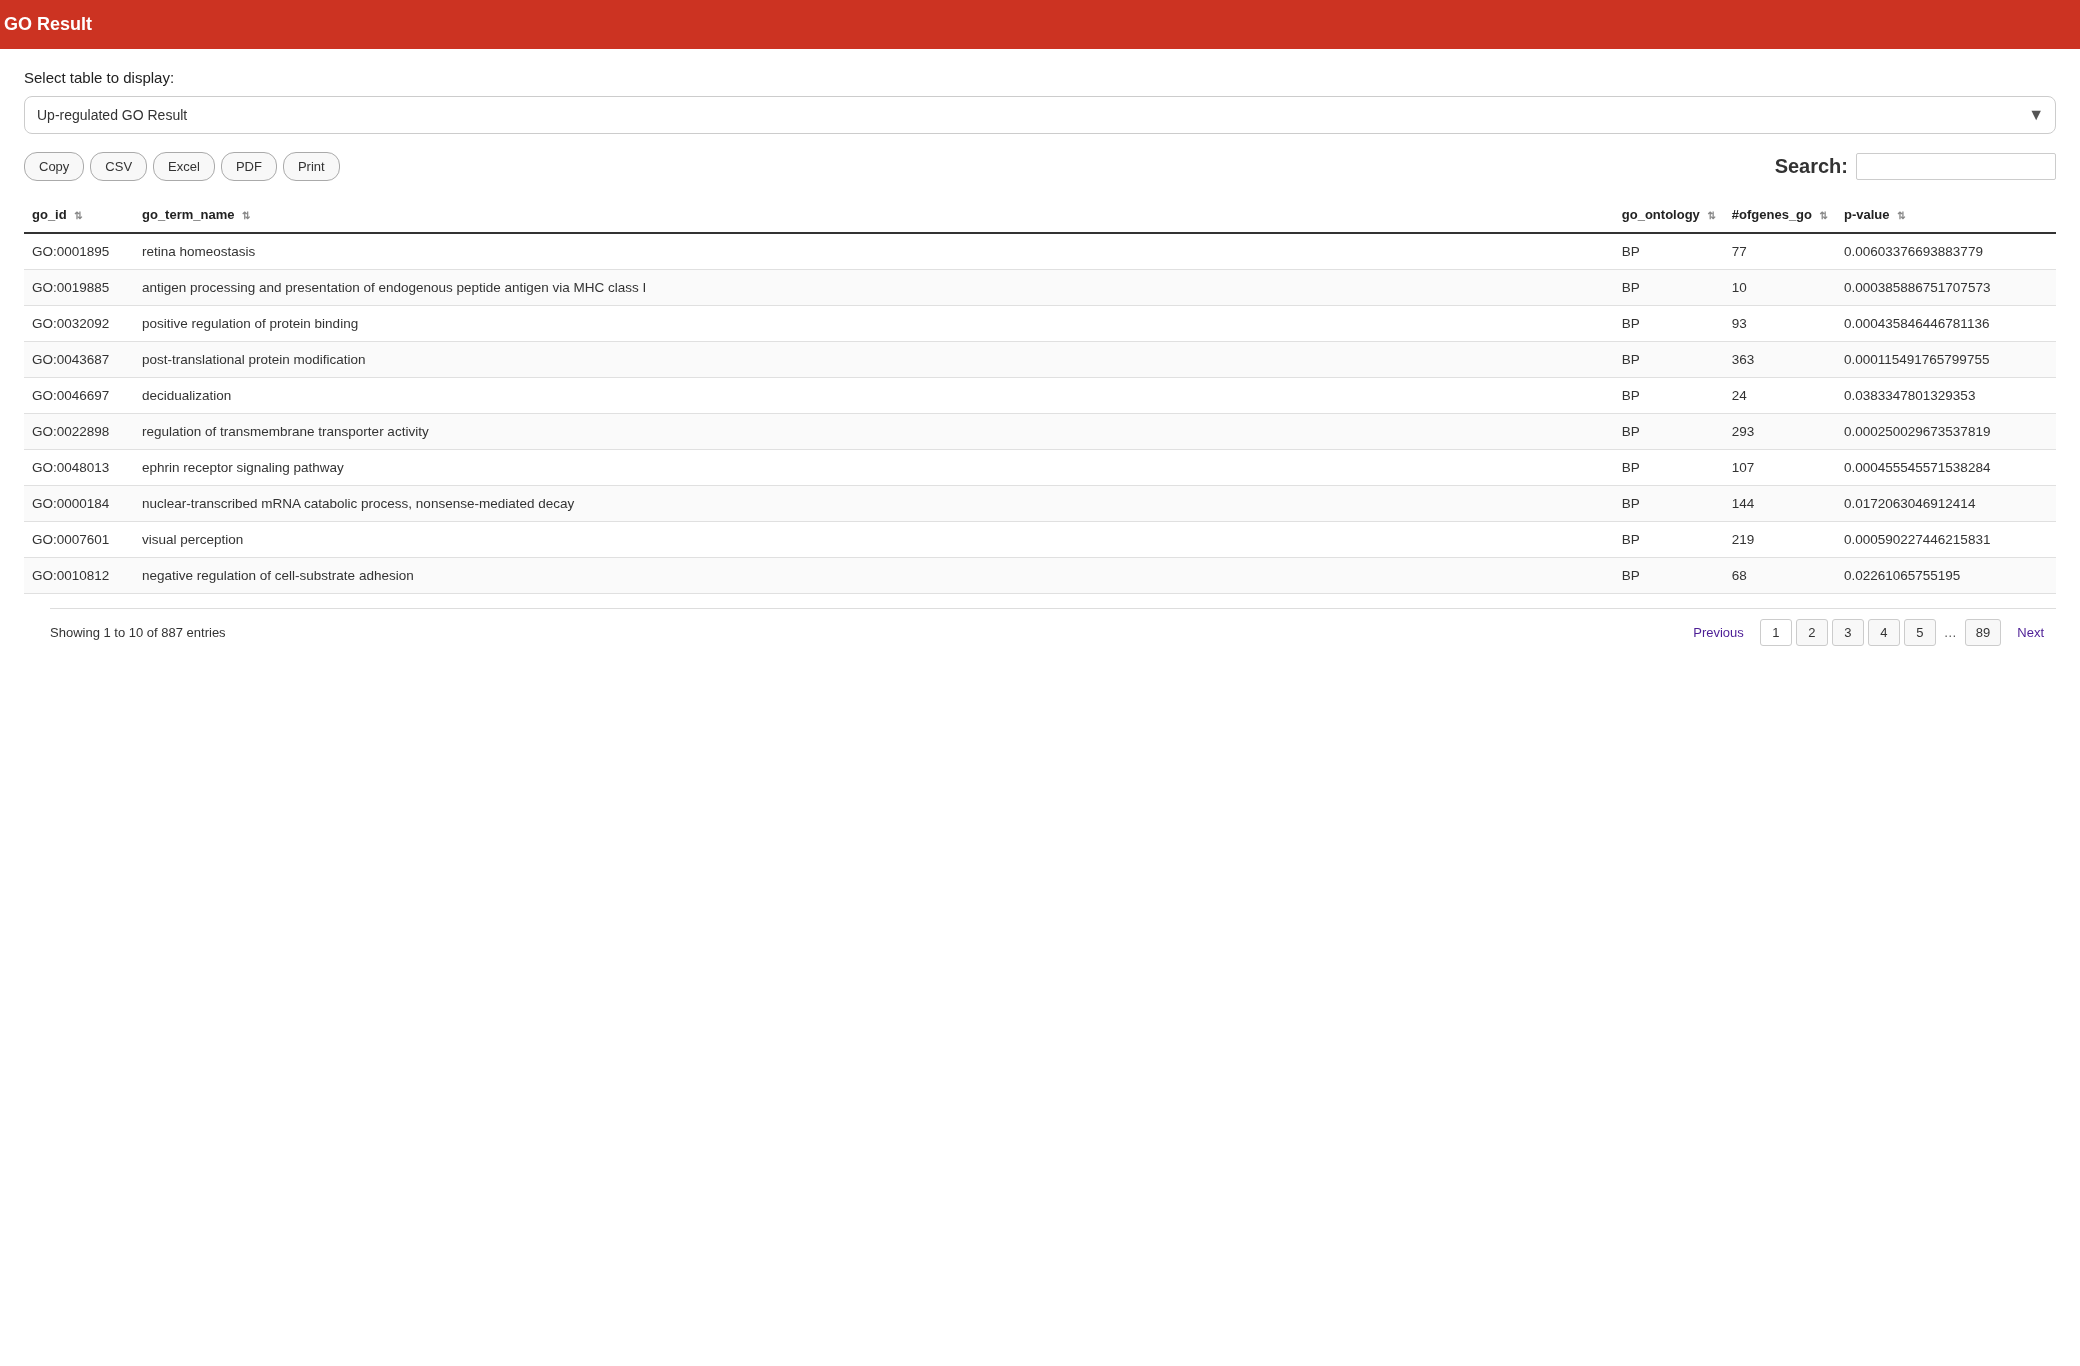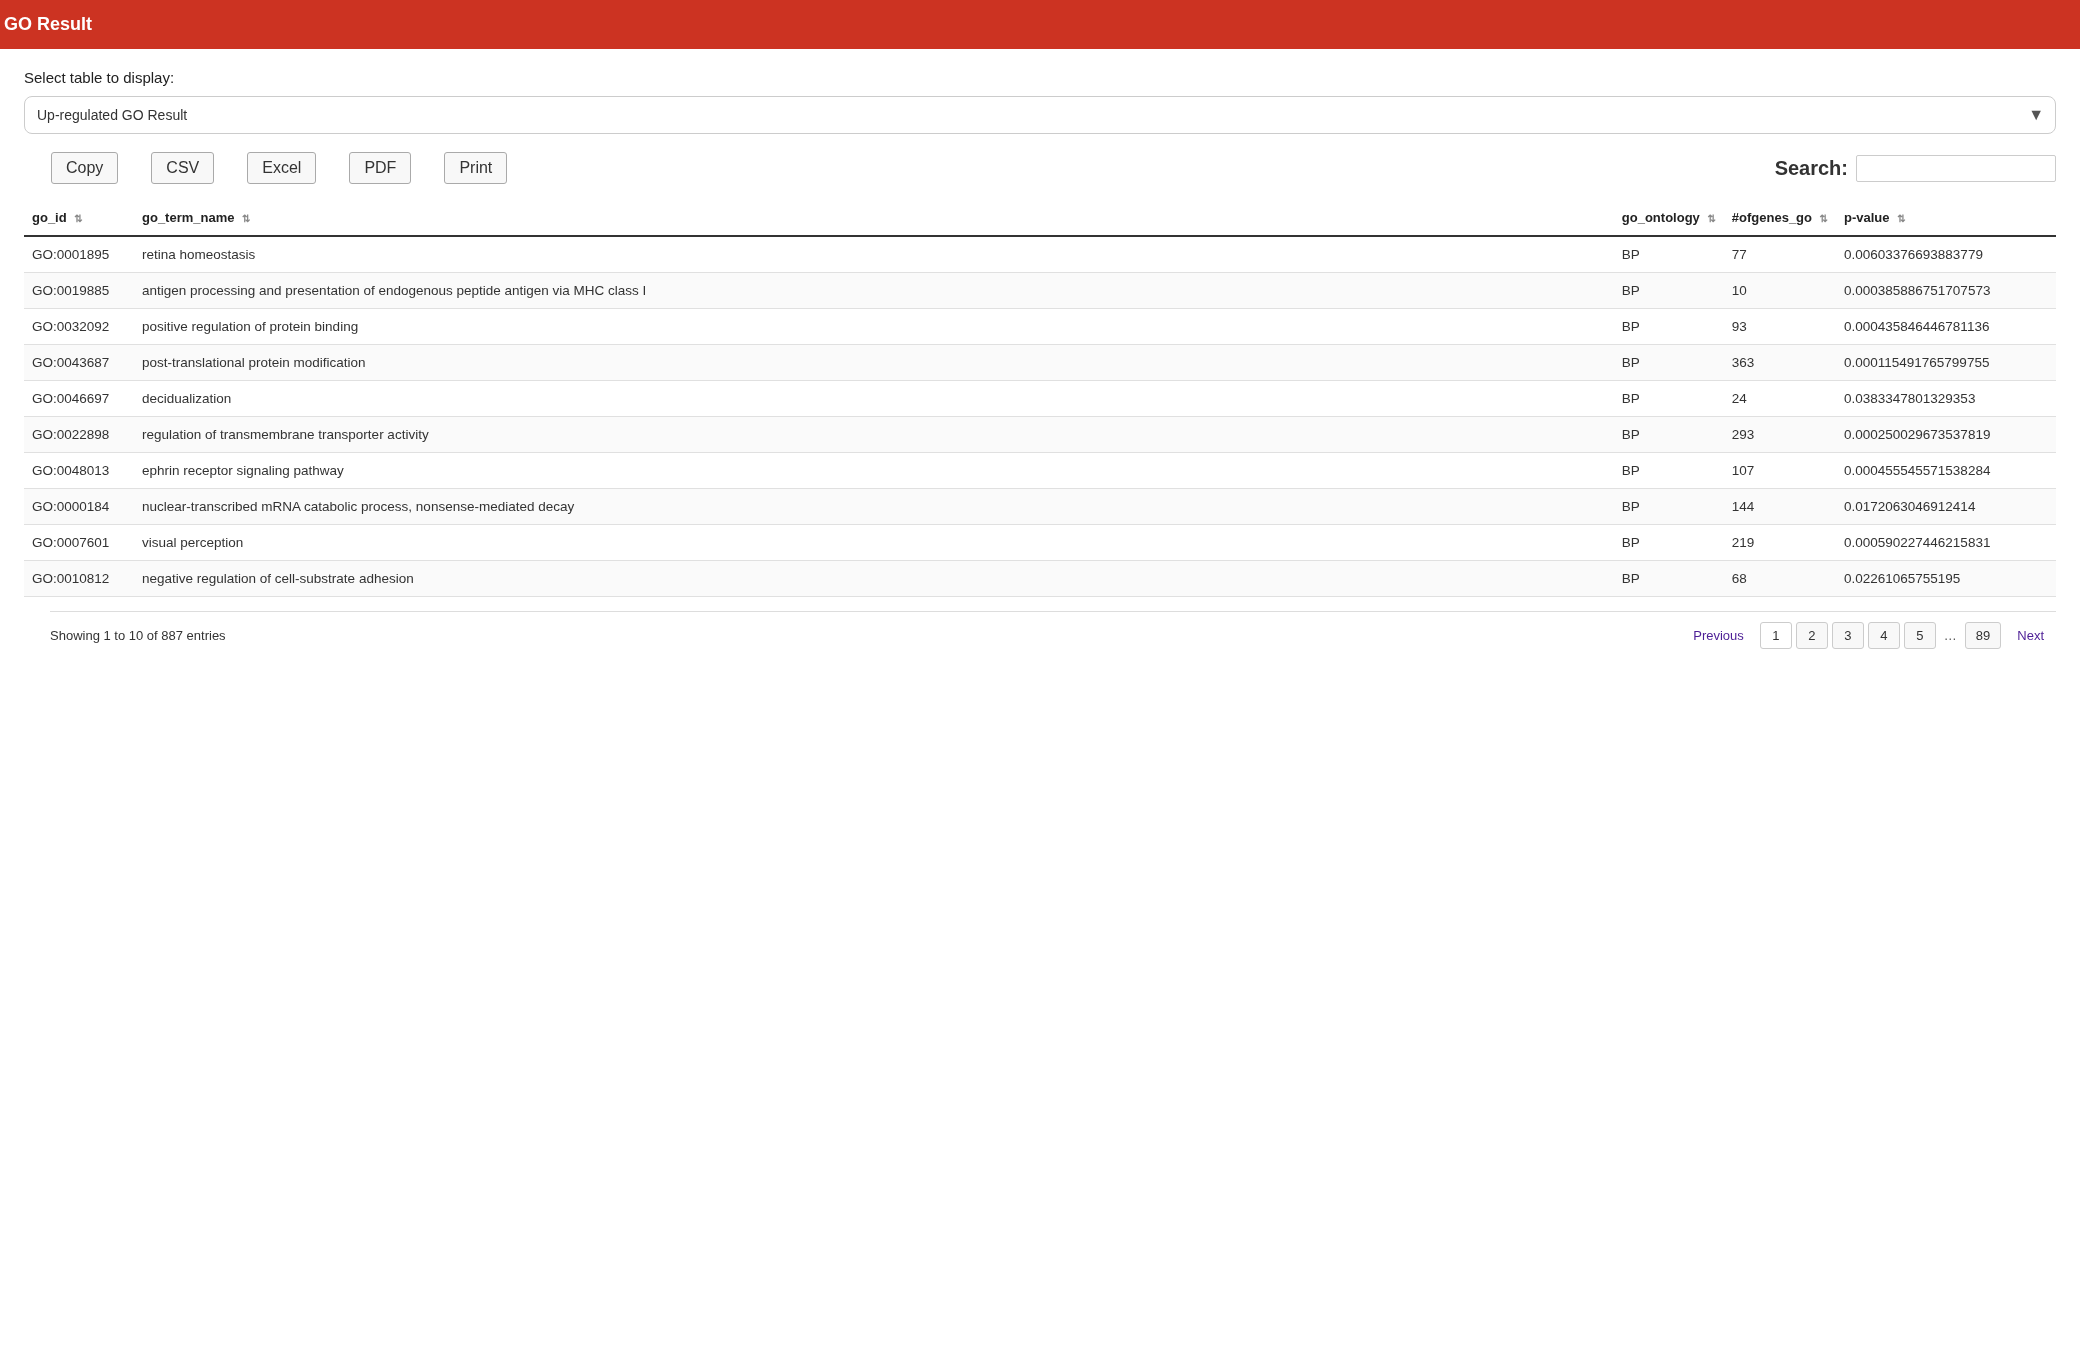--- a/index.html
+++ b/index.html
@@ -54,25 +54,24 @@
       display: flex;
       align-items: center;
       margin-bottom: 16px;
       gap: 6px;
     }
 
     .toolbar-btn {
       padding: 6px 14px;
       border: 1px solid #aaa;
       background: #f8f8f8;
-      border-radius: 3px;
-      font-size: 16px;
+      border-radius: 13px;
+      font-size: 13px;
       cursor: pointer;
       color: #333;
-      margin-left: 27px;
     }
 
     .search-area {
       margin-left: auto;
       display: flex;
       align-items: center;
       gap: 8px;
     }
 
     .search-label {

